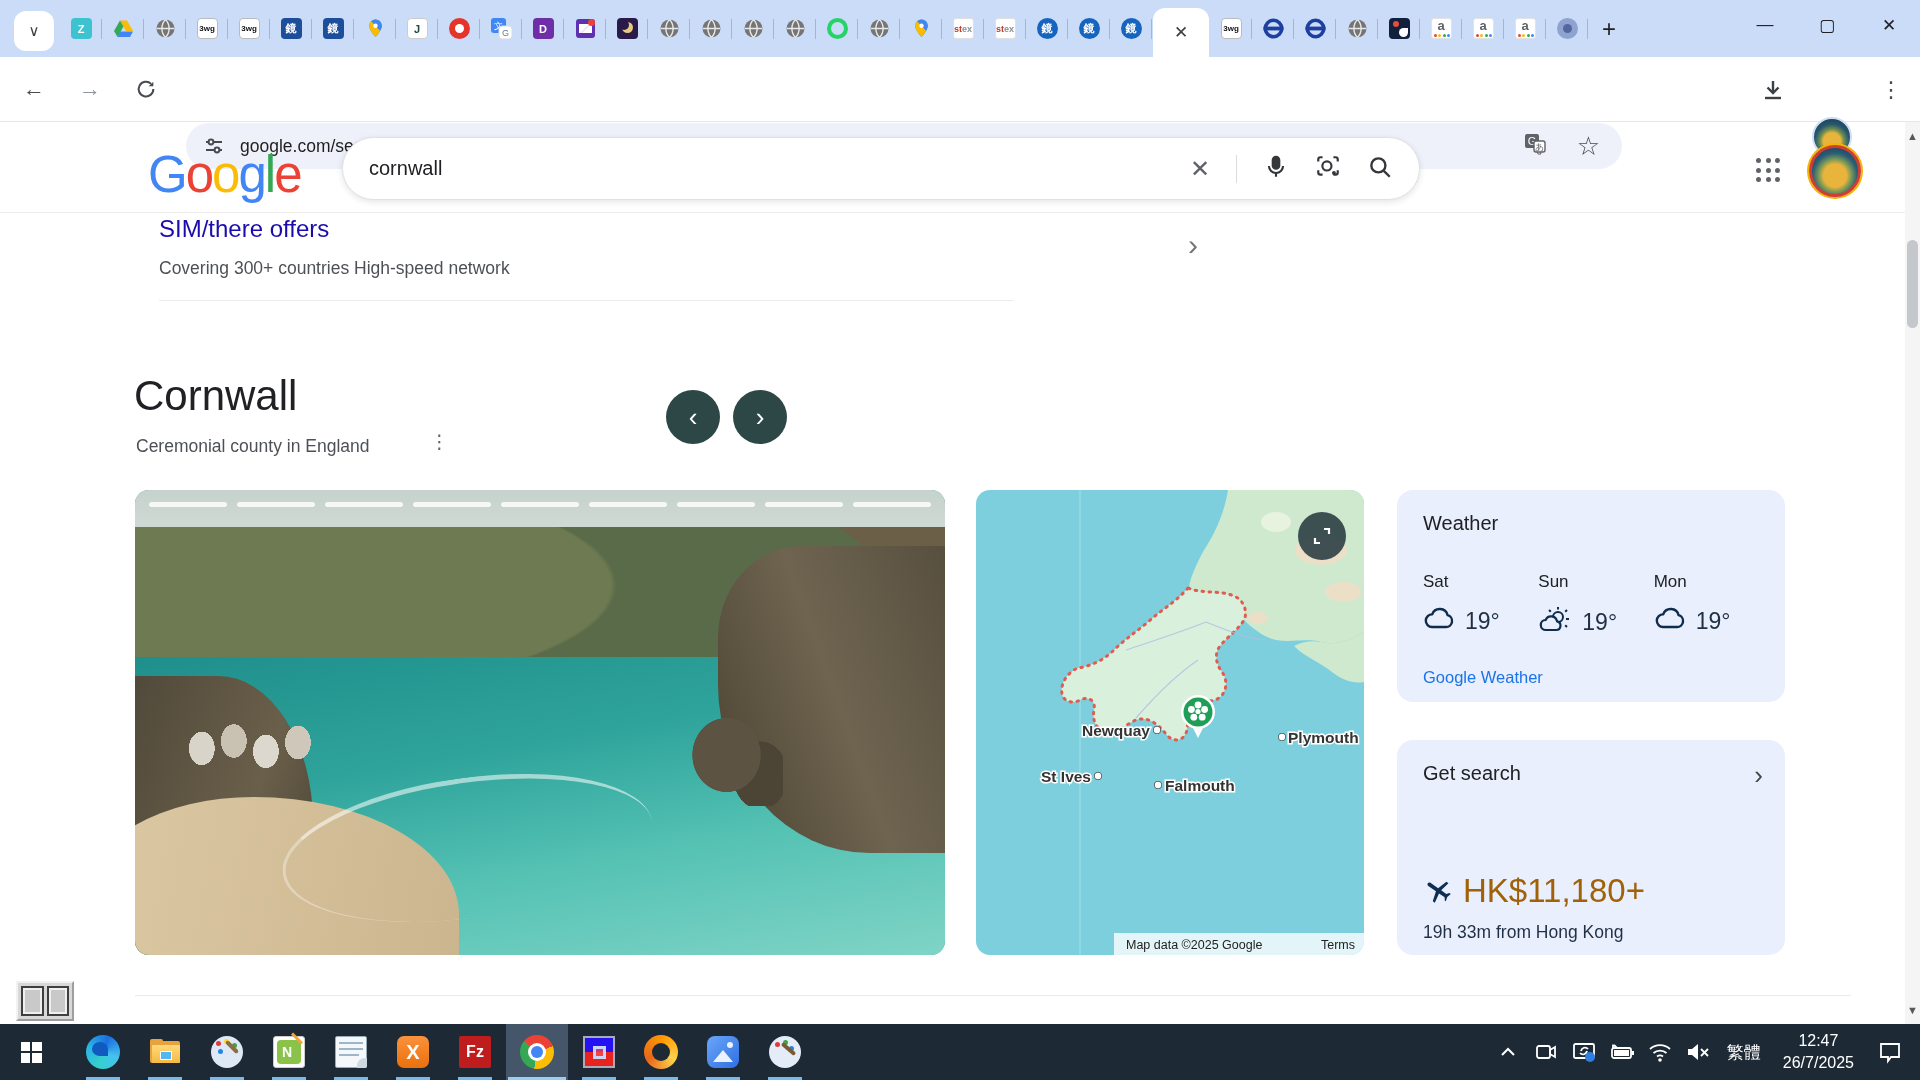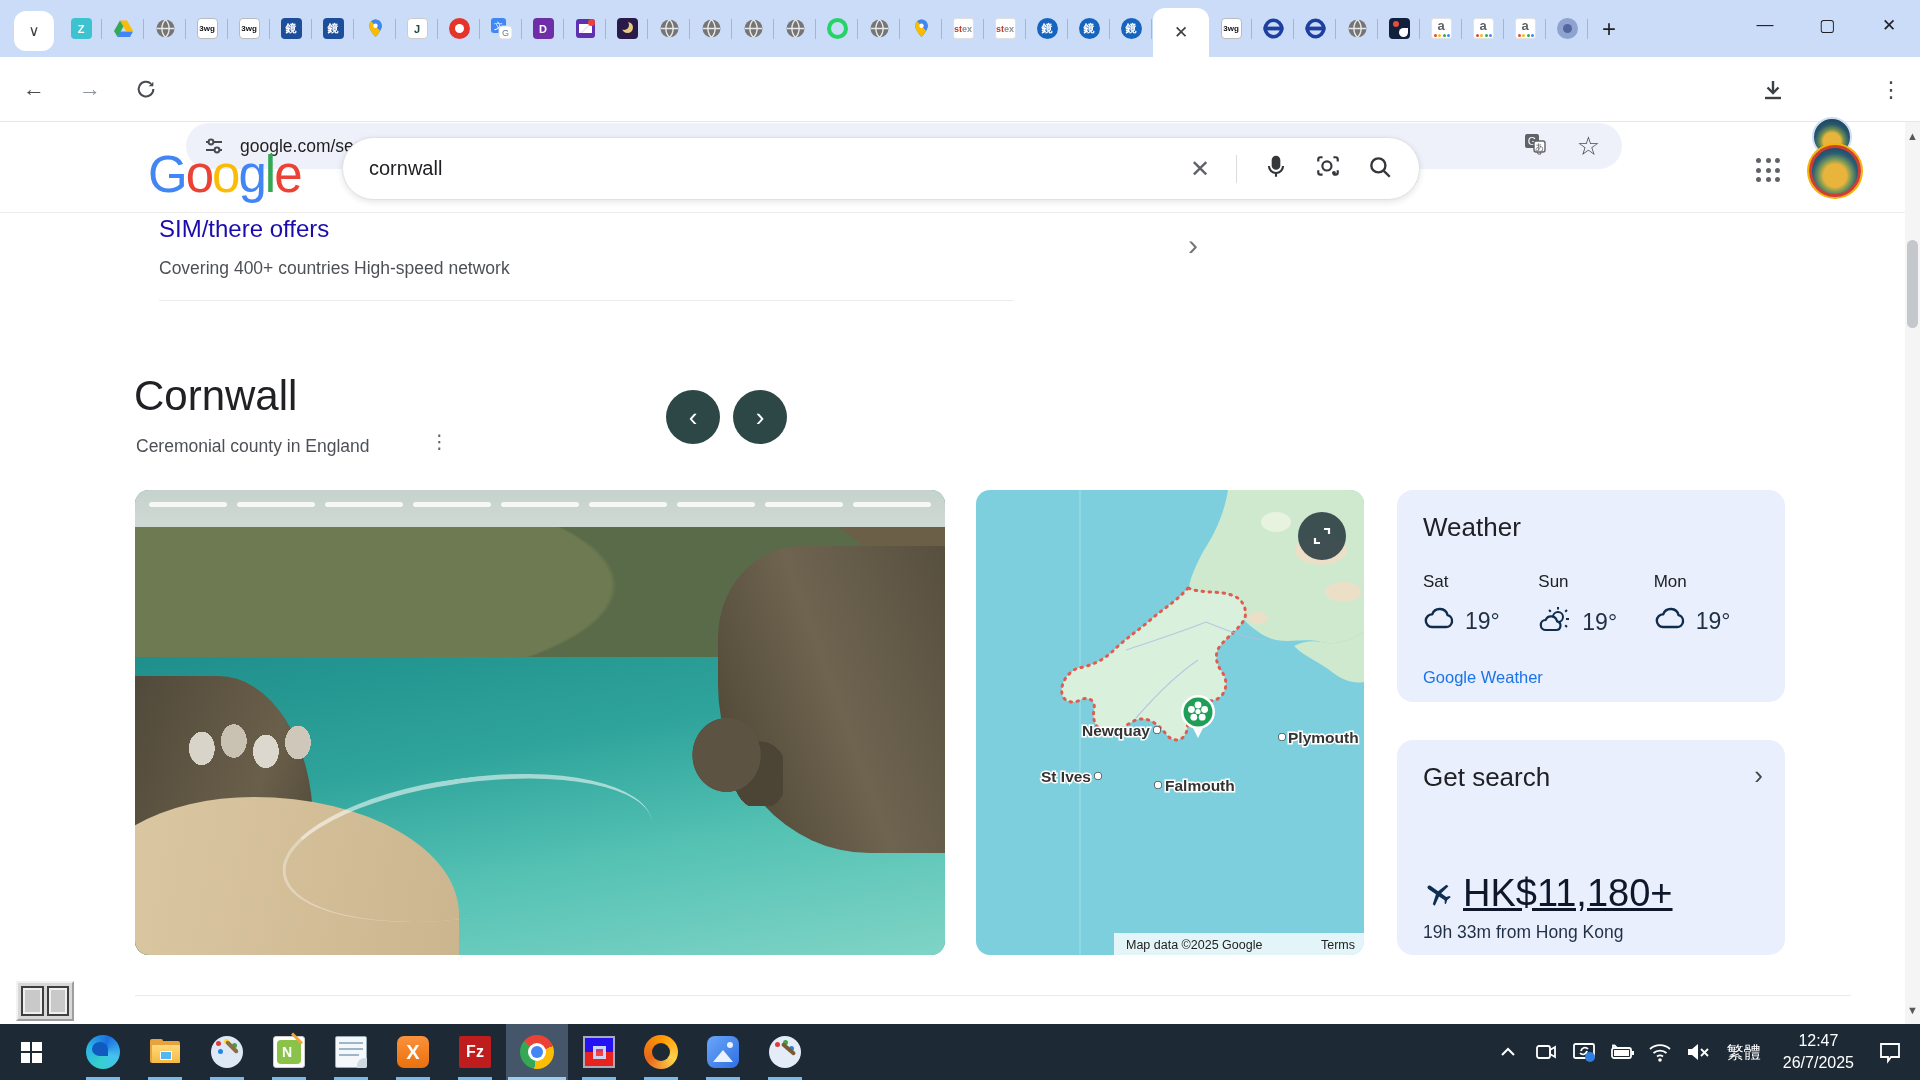--- a/index.html
+++ b/index.html
@@ -74,30 +74,30 @@
   .carbtn.prev{left:666px;}
   .carbtn.next{left:733px;}
 
   
   .mapcard{position:absolute;left:976px;top:490px;width:388px;height:465px;border-radius:14px;overflow:hidden;}
 
   
   .card{position:absolute;left:1397px;width:388px;background:#e9effc;border-radius:16px;}
   .weather{top:490px;height:212px;}
   .getthere{top:740px;height:215px;}
-  .card-title{position:absolute;left:26px;top:22px;font-size:26px;font-weight:500;color:#202124;}
+  .card-title{position:absolute;left:26px;top:22px;font-size:20px;font-weight:500;color:#202124;}
   .card-chev{position:absolute;right:22px;top:20px;font-size:26px;color:#444746;}
   .wdays{position:absolute;left:26px;top:82px;right:16px;display:flex;}
   .wday{width:124px;}
   .wday .dname{font-size:17px;color:#202124;margin-bottom:14px;}
   .wday .drow{display:flex;align-items:center;gap:8px;}
   .wday .dtemp{font-size:23px;color:#1f3044;}
   .wlink{position:absolute;left:26px;top:178px;font-size:16.5px;color:#1a73e8;}
   .price-row{position:absolute;left:24px;top:132px;display:flex;align-items:center;gap:12px;}
-  .price{font-size:38px;font-weight:500;color:#0f172a;text-decoration:underline;}
+  .price{font-size:33px;font-weight:500;color:#a16207;}
   .duration{position:absolute;left:26px;top:182px;font-size:17.5px;color:#1f3044;}
 
   .bottom-divider{position:absolute;left:135px;top:995px;width:1716px;height:1px;background:#e8eaed;}
 
   
   .scrollbar{position:absolute;right:0;top:122px;width:15px;height:902px;background:#f5f5f5;}
   .sb-thumb{position:absolute;right:2px;top:122px;width:11px;height:88px;border-radius:6px;background:#c4c7cb;}
   .sb-arrow{position:absolute;right:2px;font-size:11px;color:#55585c;}
 
   
@@ -486,21 +486,21 @@
       <span></span>
       <span></span>
       <span></span>
       <span></span>
       <span></span>
     </div>
   <div class="avatar-page"></div>
   <div class="hdr-divider"></div>
 
   <div class="promo-title">SIM/there offers</div>
-  <div class="promo-sub">Covering 400+ countries High-speed network</div>
+  <div class="promo-sub">Covering 300+ countries High-speed network</div>
   <div class="promo-chev">›</div>
   <div class="promo-divider"></div>
 
   <div class="kp-title">Cornwall</div>
   <div class="kp-sub">Ceremonial county in England</div>
   <div class="kp-kebab">⋮</div>
 
   <div class="photo">
     <div class="ph-sky"></div>
     <div class="ph-head"></div>

